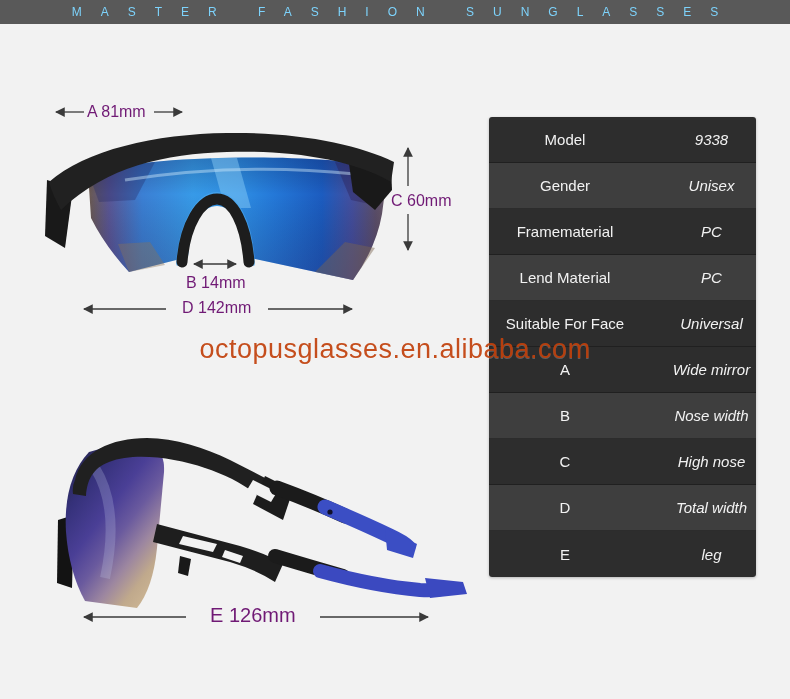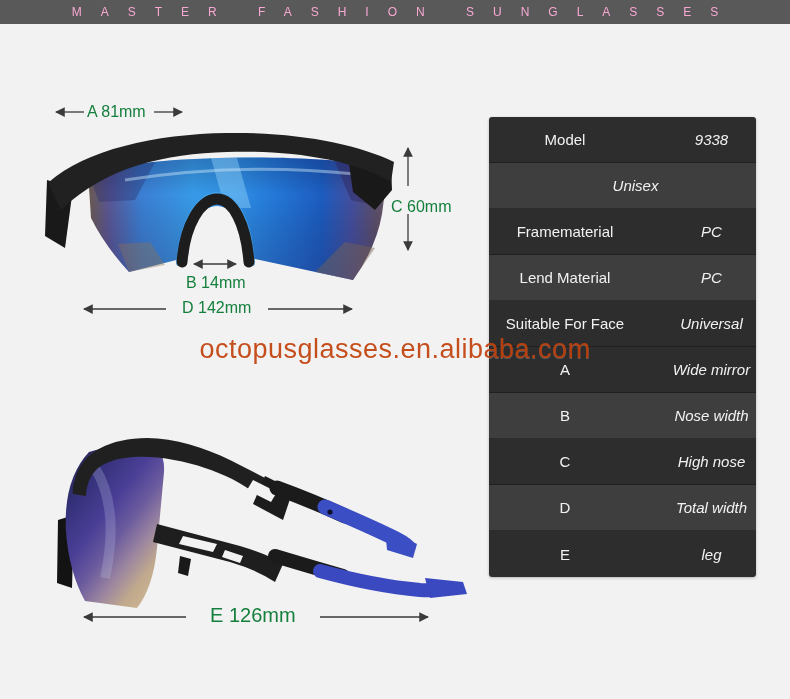--- a/index.html
+++ b/index.html
@@ -16,45 +16,45 @@
   .banner {
     position: absolute;
     left: 0; top: 0;
     width: 790px; height: 24px;
     background: #595959;
     display: flex;
     align-items: center;
     justify-content: center;
   }
   .banner-title {
-    color: #f9a8d4;
+    color: #7dd3fc;
     font-size: 12px;
     letter-spacing: 19px;
     text-indent: 19px;
     white-space: nowrap;
     font-weight: 400;
   }
   
   .front-view { position: absolute; left: 15px; top: 122px; }
   .side-view  { position: absolute; left: 25px; top: 428px; }
   
   .dim-arrows {
     position: absolute; left: 0; top: 0;
     width: 790px; height: 699px;
     pointer-events: none;
   }
   .dim-label {
     position: absolute;
-    color: #15803d;
+    color: #701a75;
     font-size: 16px;
     white-space: nowrap;
     z-index: 4;
   }
   .dim-label.a { left: 87px;  top: 103px; }
-  .dim-label.c { left: 391px; top: 198px; }
+  .dim-label.c { left: 391px; top: 192px; }
   .dim-label.b { left: 186px; top: 274px; }
   .dim-label.d { left: 182px; top: 299px; }
   .dim-label.e { left: 210px; top: 604px; font-size: 20px; }
   
   .watermark {
     position: absolute;
     left: 50%; top: 334px;
     transform: translateX(-50%);
     font-size: 27px;
     color: #c2410c;
@@ -220,20 +220,21 @@
   <div class="dim-label e">E 126mm</div>
 
   <div class="watermark">octopusglasses.en.alibaba.com</div>
 
   <div class="spec-table">
     <div class="spec-row dark">
       <div class="spec-label">Model</div>
       <div class="spec-value">9338</div>
     </div>
     <div class="spec-row light">
+      <div class="spec-label">Gender</div>
       <div class="spec-value">Unisex</div>
     </div>
     <div class="spec-row dark">
       <div class="spec-label">Framematerial</div>
       <div class="spec-value">PC</div>
     </div>
     <div class="spec-row light">
       <div class="spec-label">Lend Material</div>
       <div class="spec-value">PC</div>
     </div>

